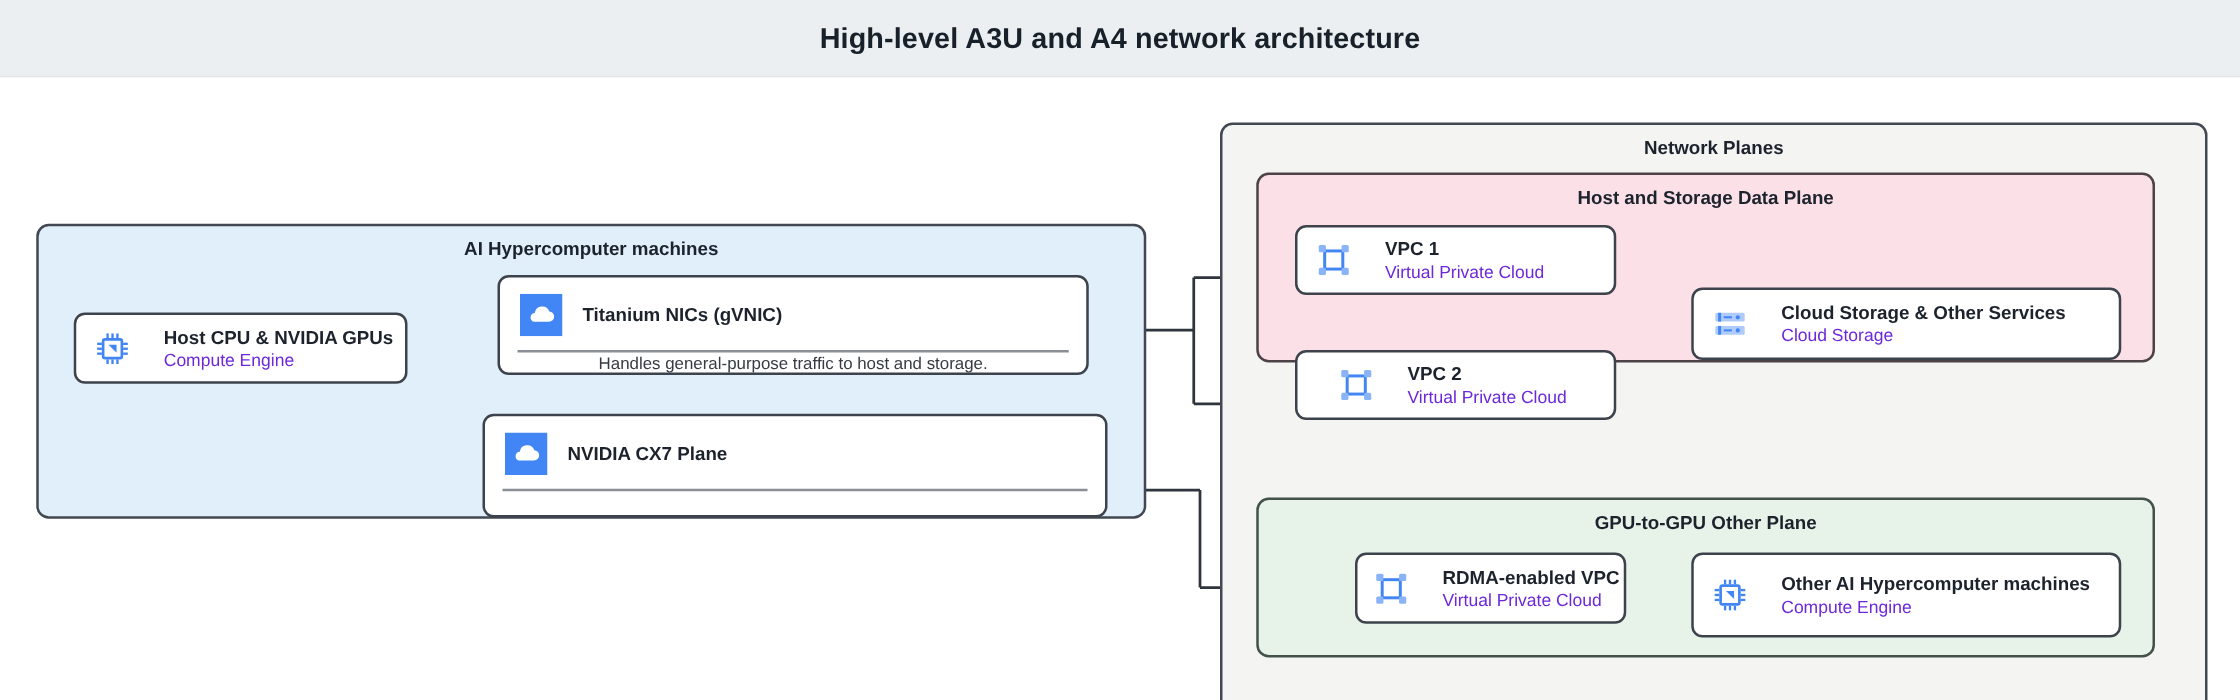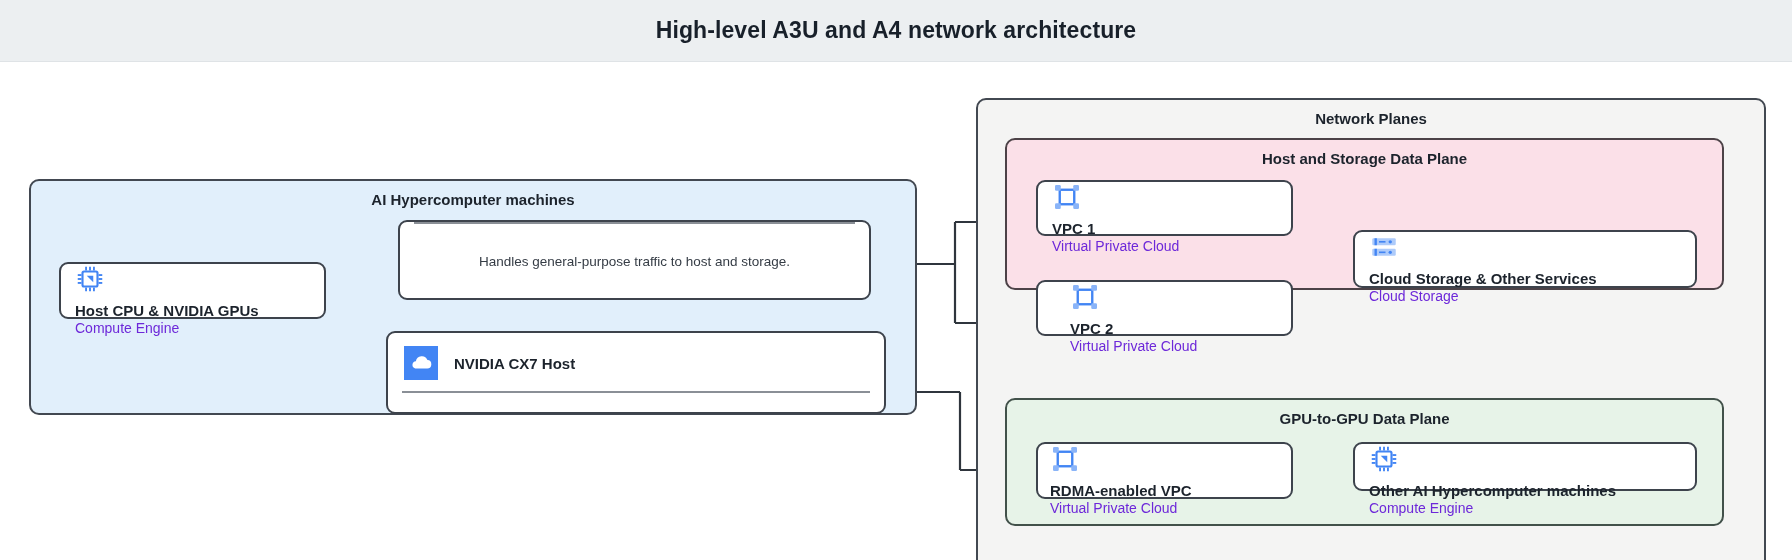--- a/index.html
+++ b/index.html
@@ -39,24 +39,23 @@
   .group.gray   { background: #f4f4f3; }
   .group.pink   { background: #fbe0e8; border-color: #4c4247; text-decoration: underline; }
   .group.green  { background: #e7f3e8; border-color: #42514a; }
 
   
   .node {
     position: absolute;
     background: #ffffff;
     border: 2px solid #3d434c;
     border-radius: 9px;
-    display: flex; 
+    display: flex; align-items: center;
     padding: 0 14px;
-    gap: 8px;
-    flex-direction: column;
+    gap: 26px;
   }
   .node-texts { display: flex; flex-direction: column; justify-content: center; gap: 1px; }
   .node-title { font-size: 15px; font-weight: bold; color: #1c232c; white-space: nowrap; }
   .node-sub   { font-size: 14px; color: #6d28d9; white-space: nowrap; }
 
   
   .nic {
     position: absolute;
     background: #ffffff;
     border: 2px solid #3d434c;
@@ -119,21 +118,21 @@
         <path d="M960,408 L1026,408" marker-end="url(#arw)"></path>
 
         <path d="M1293,408 L1348,408" marker-end="url(#arw)"></path>
       </g>
     </svg>
 
     <div class="group blue" style="left:29px; top:117px; width:888px; height:236px;">
       <div class="group-title">AI Hypercomputer machines</div>
     </div>
 
-    <div class="node" style="left:59px; top:188px; width:267px; height:57px;margin-top:12px;">
+    <div class="node" style="left:59px; top:188px; width:267px; height:57px;">
       <svg class="icon" width="30" height="30" viewBox="0 0 24 24">
         <g fill="#4285f4">
           <rect x="6" y="6" width="12" height="12" rx="1.2" fill="none" stroke="#4285f4" stroke-width="1.7"></rect>
           <path d="M9.4 9.4h5.2v5.2z" fill="#4285f4"></path>
           <rect x="8.1" y="2.2" width="1.5" height="3"></rect>
             <rect x="11.25" y="2.2" width="1.5" height="3"></rect>
             <rect x="14.4" y="2.2" width="1.5" height="3"></rect>
           <rect x="8.1" y="18.8" width="1.5" height="3"></rect>
             <rect x="11.25" y="18.8" width="1.5" height="3"></rect>
             <rect x="14.4" y="18.8" width="1.5" height="3"></rect>
@@ -145,31 +144,38 @@
             <rect x="18.8" y="14.4" width="3" height="1.5"></rect>
         </g>
       </svg>
       <div class="node-texts">
         <div class="node-title">Host CPU &amp; NVIDIA GPUs</div>
         <div class="node-sub">Compute Engine</div>
       </div>
     </div>
 
     <div class="nic" style="left:398px; top:158px; width:473px; height:80px;">
+      <div class="nic-head">
+        <svg class="icon" width="34" height="34" viewBox="0 0 34 34">
+          <rect width="34" height="34" fill="#4285f4"></rect>
+          <path d="M11.2 22.4h12.0a4.15 4.15 0 0 0 .25-8.29 6.05 6.05 0 0 0-11.6 1.2 3.6 3.6 0 0 0-.65 7.09z" fill="#ffffff"></path>
+        </svg>
+        <div class="nic-title">Titanium NICs (gVNIC)</div>
+      </div>
       <div class="nic-rule"></div>
       <div class="nic-caption">Handles general-purpose traffic to host and storage.</div>
     </div>
 
     <div class="nic" style="left:386px; top:269px; width:500px; height:83px;">
       <div class="nic-head">
         <svg class="icon" width="34" height="34" viewBox="0 0 34 34">
           <rect width="34" height="34" fill="#4285f4"></rect>
           <path d="M11.2 22.4h12.0a4.15 4.15 0 0 0 .25-8.29 6.05 6.05 0 0 0-11.6 1.2 3.6 3.6 0 0 0-.65 7.09z" fill="#ffffff"></path>
         </svg>
-        <div class="nic-title">NVIDIA CX7 Host</div>
+        <div class="nic-title">NVIDIA CX7 Plane</div>
       </div>
       <div class="nic-rule"></div>
     </div>
 
     <div class="group gray" style="left:976px; top:36px; width:790px; height:503px; height:502px;">
       <div class="group-title">Network Planes</div>
     </div>
 
     <div class="group pink" style="left:1005px; top:76px; width:719px; height:152px;">
       <div class="group-title">Host and Storage Data Plane</div>
@@ -220,40 +226,40 @@
           <circle cx="17" cy="16.25" r="1.35" fill="#4285f4"></circle>
         </g>
       </svg>
       <div class="node-texts">
         <div class="node-title">Cloud Storage &amp; Other Services</div>
         <div class="node-sub">Cloud Storage</div>
       </div>
     </div>
 
     <div class="group green" style="left:1005px; top:336px; width:719px; height:128px;">
-      <div class="group-title">GPU-to-GPU Data Plane</div>
-    </div>
-
-    <div class="node" style="left:1036px; top:380px; width:257px; height:57px;padding-left:12px;">
+      <div class="group-title">GPU-to-GPU Other Plane</div>
+    </div>
+
+    <div class="node" style="left:1084px; top:380px; width:217px; height:57px;padding-left:12px;">
       <svg class="icon" width="30" height="30" viewBox="0 0 24 24">
         <g fill="#8ab4f8">
           <rect x="6.2" y="6.2" width="11.6" height="11.6" fill="none" stroke="#4285f4" stroke-width="1.9"></rect>
           <rect x="2.4" y="2.4" width="4.6" height="4.6" rx="1"></rect>
           <rect x="17" y="2.4" width="4.6" height="4.6" rx="1"></rect>
           <rect x="2.4" y="17" width="4.6" height="4.6" rx="1"></rect>
           <rect x="17" y="17" width="4.6" height="4.6" rx="1"></rect>
         </g>
       </svg>
       <div class="node-texts">
         <div class="node-title">RDMA-enabled VPC</div>
         <div class="node-sub">Virtual Private Cloud</div>
       </div>
     </div>
 
-    <div class="node" style="left:1353px; top:380px; width:344px; height:49px;">
+    <div class="node" style="left:1353px; top:380px; width:344px; height:68px;">
       <svg class="icon" width="30" height="30" viewBox="0 0 24 24">
         <g fill="#4285f4">
           <rect x="6" y="6" width="12" height="12" rx="1.2" fill="none" stroke="#4285f4" stroke-width="1.7"></rect>
           <path d="M9.4 9.4h5.2v5.2z" fill="#4285f4"></path>
           <rect x="8.1" y="2.2" width="1.5" height="3"></rect>
             <rect x="11.25" y="2.2" width="1.5" height="3"></rect>
             <rect x="14.4" y="2.2" width="1.5" height="3"></rect>
           <rect x="8.1" y="18.8" width="1.5" height="3"></rect>
             <rect x="11.25" y="18.8" width="1.5" height="3"></rect>
             <rect x="14.4" y="18.8" width="1.5" height="3"></rect>

